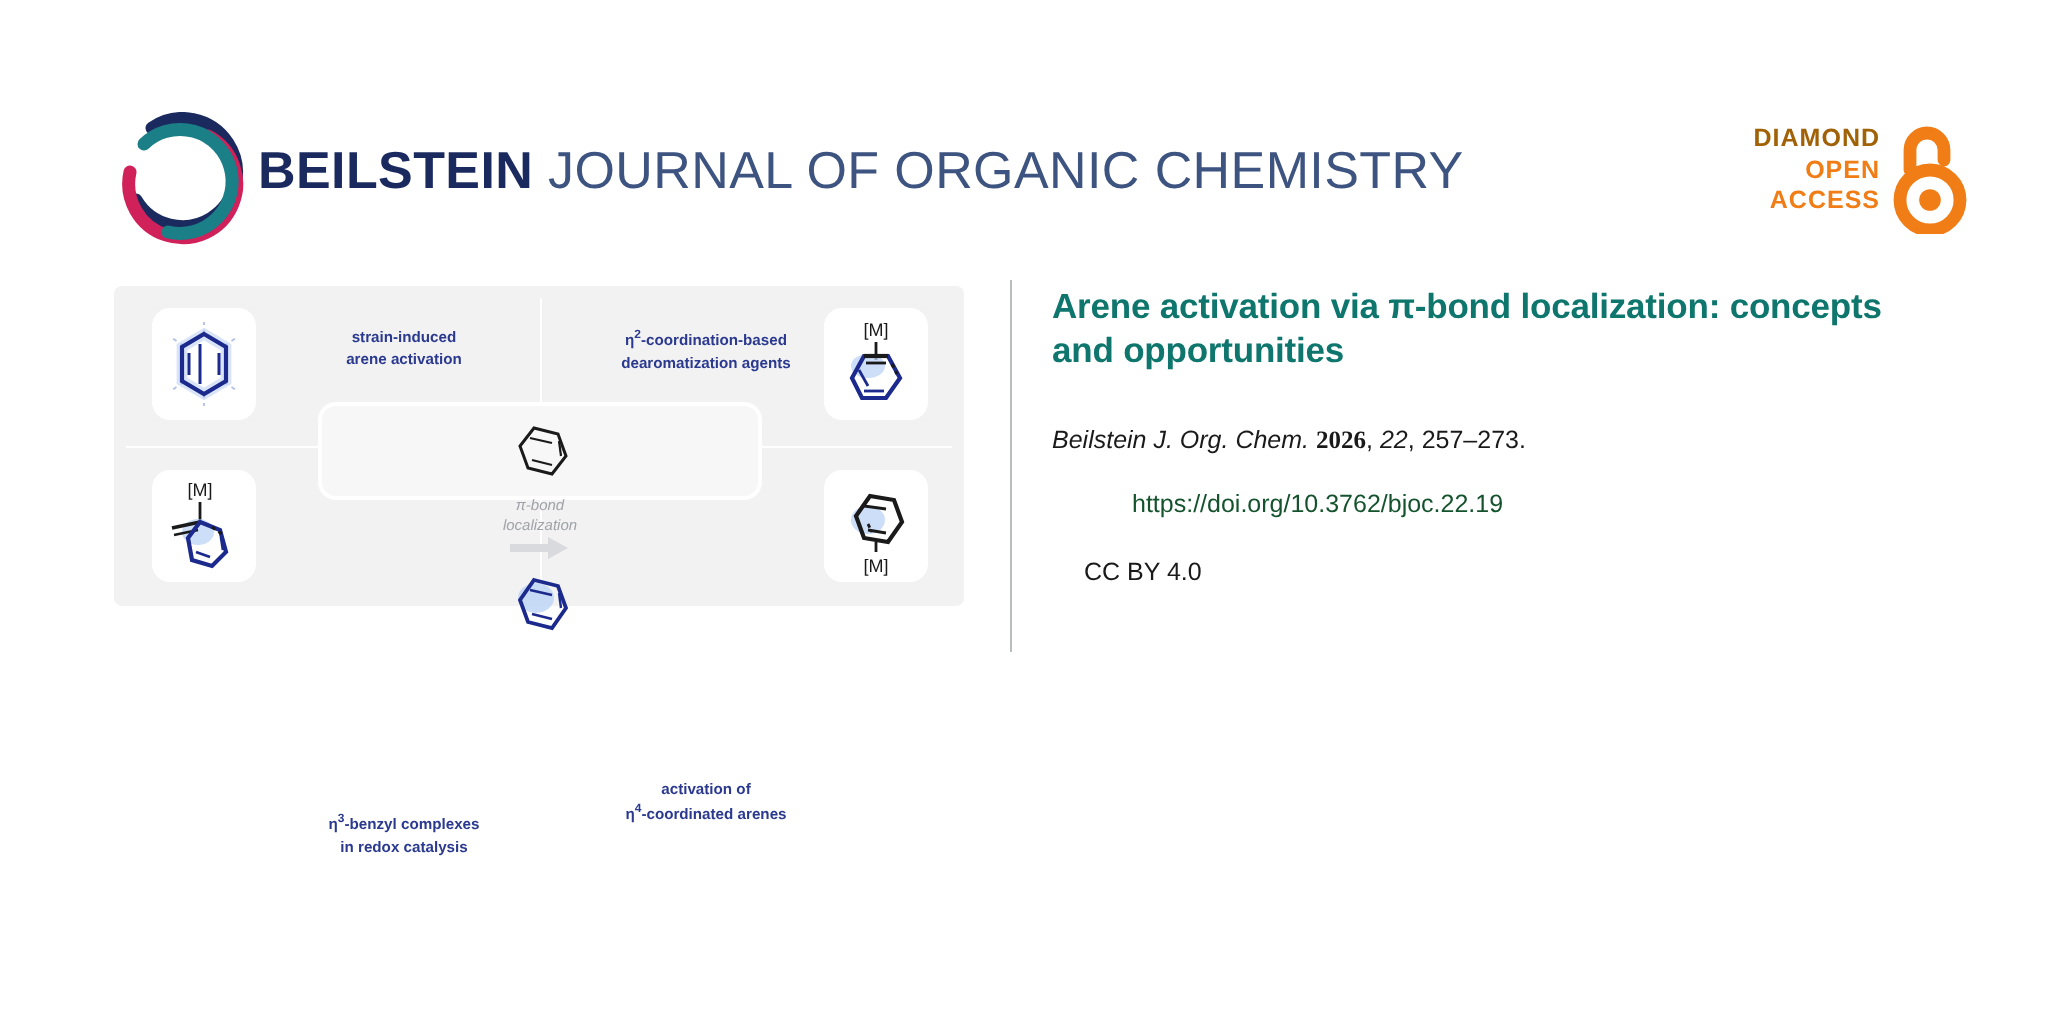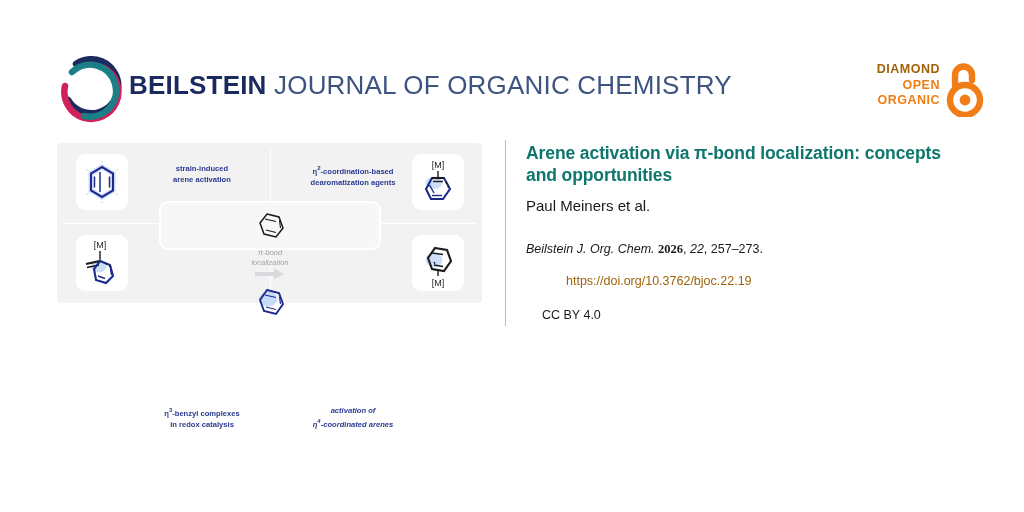--- a/index.html
+++ b/index.html
@@ -106,21 +106,21 @@
     position: absolute;
     text-align: center;
     color: #2b3a8f;
     font-size: 7.6px;
     font-weight: bold;
     line-height: 11px;
   }
   .quad-label.l-tl { left: 82px; top: 20px; width: 126px; }
   .quad-label.l-tr { left: 229px; top: 20px; width: 134px; }
   .quad-label.l-bl { left: 82px; top: 262px; width: 126px; }
-  .quad-label.l-br { left: 229px; top: 262px; width: 134px; font-style: italic; }
+  .quad-label.l-br { left: 229px; top: 246px; width: 134px; }
   .quad-label sup { font-size: 6px; }
 
   .center-box {
     position: absolute;
     left: 104px; top: 60px;
     width: 218px; height: 45px;
     background: #f7f7f8;
     border-radius: 7px;
     box-shadow: 0 0 0 2px #ffffff;
   }
@@ -180,21 +180,21 @@
     font-size: 12.5px;
     color: #1a1a1a;
     line-height: 16px;
   }
   .citation .cit-journal { font-style: italic; }
   .citation .cit-year { font-weight: bold; font-family: Liberation Serif, serif; }
   .citation .cit-volume { font-style: italic; }
   .doi-line {
     margin: 15px 0 0 0;
     font-size: 12.5px;
-    color: #a16207;
+    color: #14532d;
     line-height: 18px;
     padding-left: 40px;
   }
   .license-line {
     margin: 16px;
     font-size: 12.5px;
     color: #1a1a1a;
     line-height: 18px;
   }
 </style>
@@ -212,21 +212,21 @@
   </div>
 
   <div class="wordmark">
     <span class="wm-bold">BEILSTEIN</span><span class="wm-light"> JOURNAL OF ORGANIC CHEMISTRY</span>
   </div>
 
   <div class="oa-badge">
     <div class="oa-text">
       <div class="oa-diamond">DIAMOND</div>
       <div class="oa-open">OPEN</div>
-      <div class="oa-access">ORGANIC</div>
+      <div class="oa-access">ACCESS</div>
     </div>
     <div class="oa-icon">
       <svg viewBox="0 0 42 54" xmlns="http://www.w3.org/2000/svg">
         <path d="M11 22 L11 12 A8.5 8.5 0 0 1 28 12 L28 17" fill="none" stroke="#f07d16" stroke-width="6.4" stroke-linecap="round"></path>
         <circle cx="21" cy="37" r="15" fill="none" stroke="#f07d16" stroke-width="6.4"></circle>
         <circle cx="21" cy="37" r="5.4" fill="#f07d16"></circle>
       </svg>
     </div>
   </div>
 </div>
@@ -331,19 +331,18 @@
         </svg>
       </div>
     </div>
   </div>
 </div>
 
 <div class="meta-divider"></div>
 
 <div class="meta-col">
   <h1 class="article-title">Arene activation via π-bond localization: concepts and opportunities</h1>
-  <p class="authors">Paul Meiners et al.</p>
   <p class="citation">
     <span class="cit-journal">Beilstein J. Org. Chem.</span><span> </span><span class="cit-year">2026</span><span>, </span><span class="cit-volume">22</span><span>, </span><span>257–273.</span>
   </p>
   <p class="doi-line">https://doi.org/10.3762/bjoc.22.19</p>
   <p class="license-line">CC BY 4.0</p>
 </div>
 
 </body></html>

